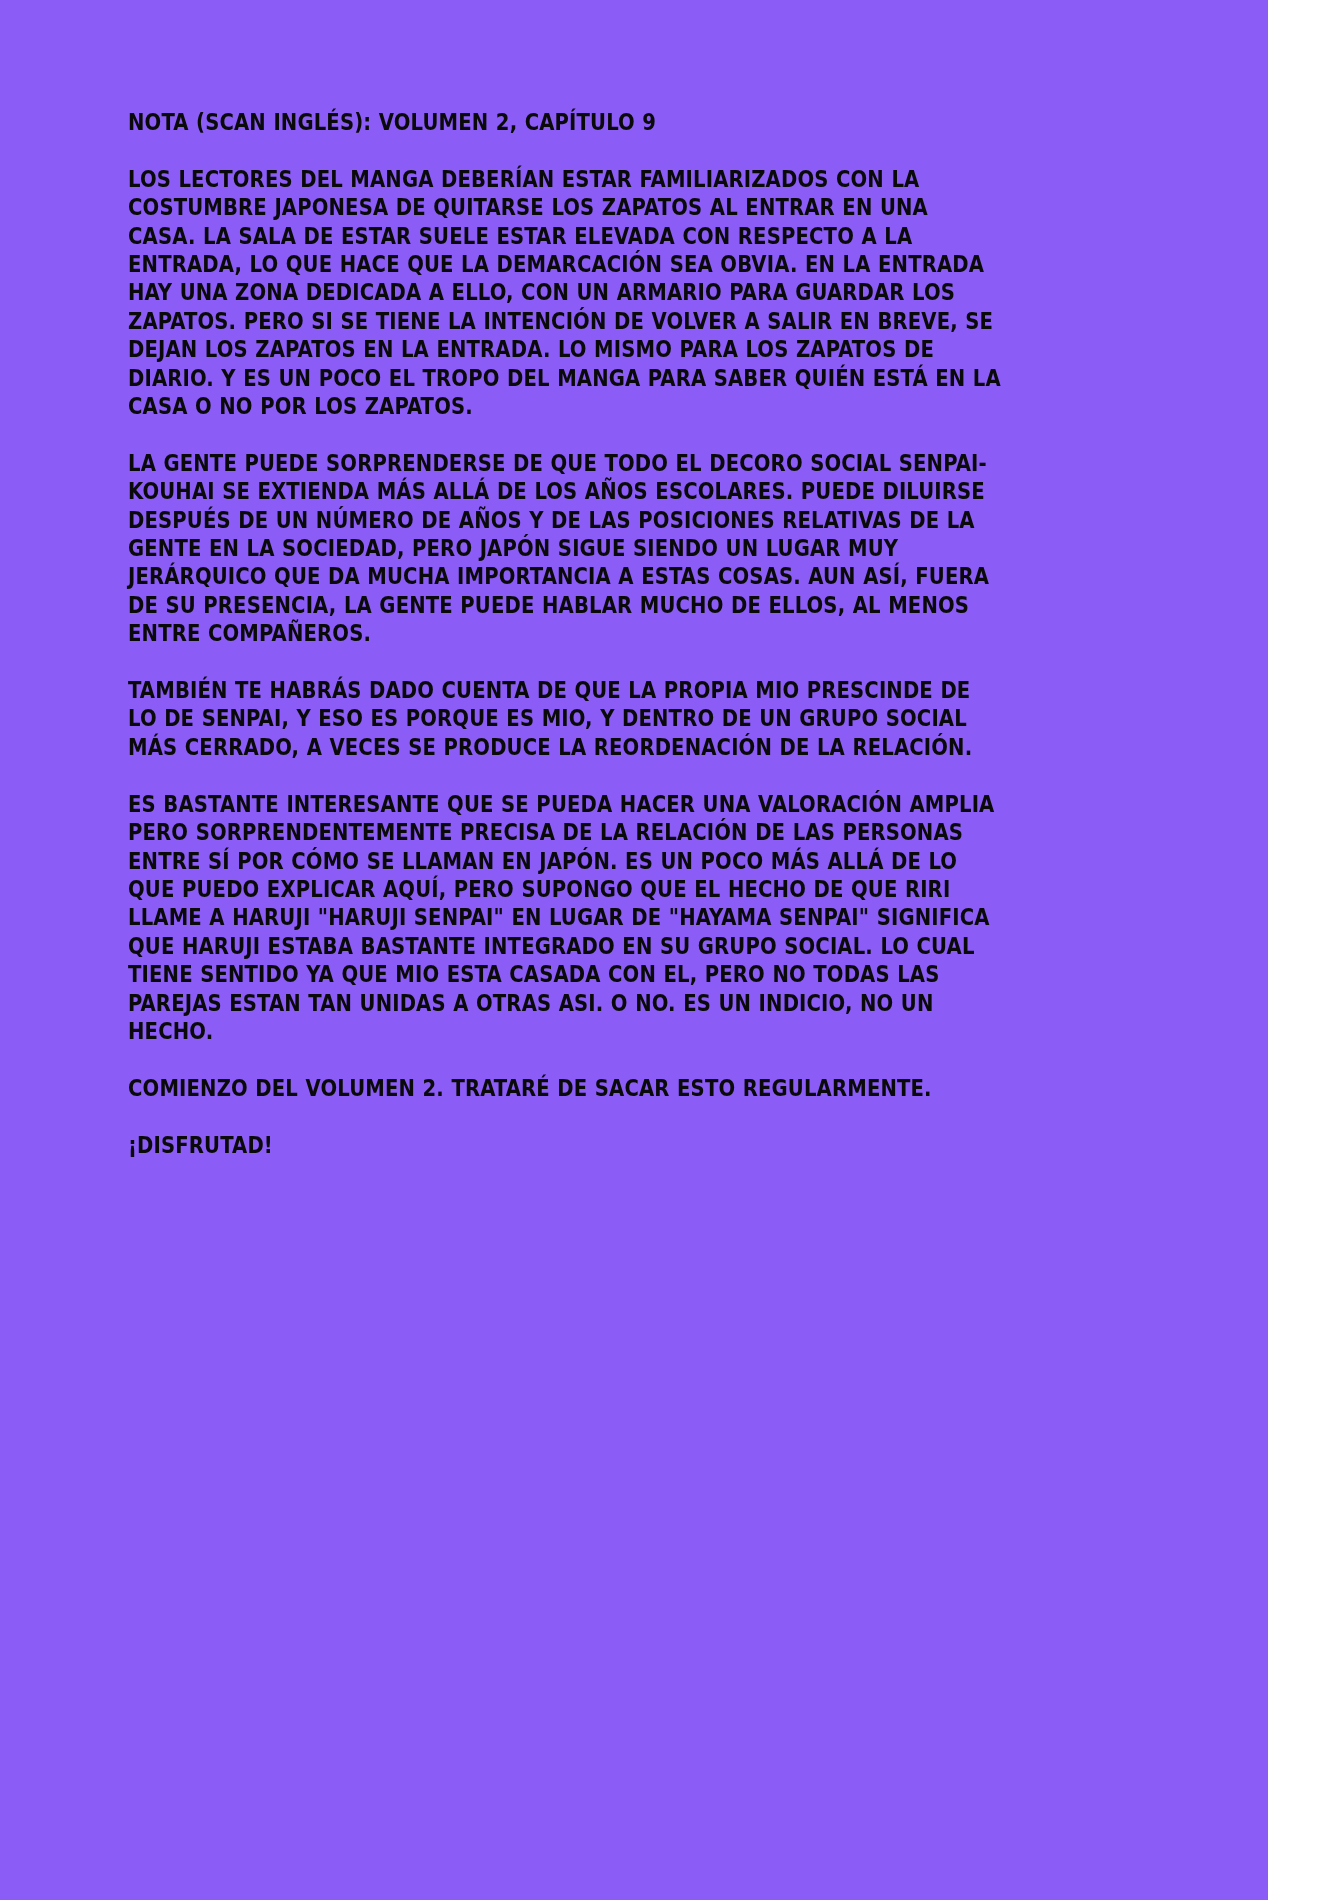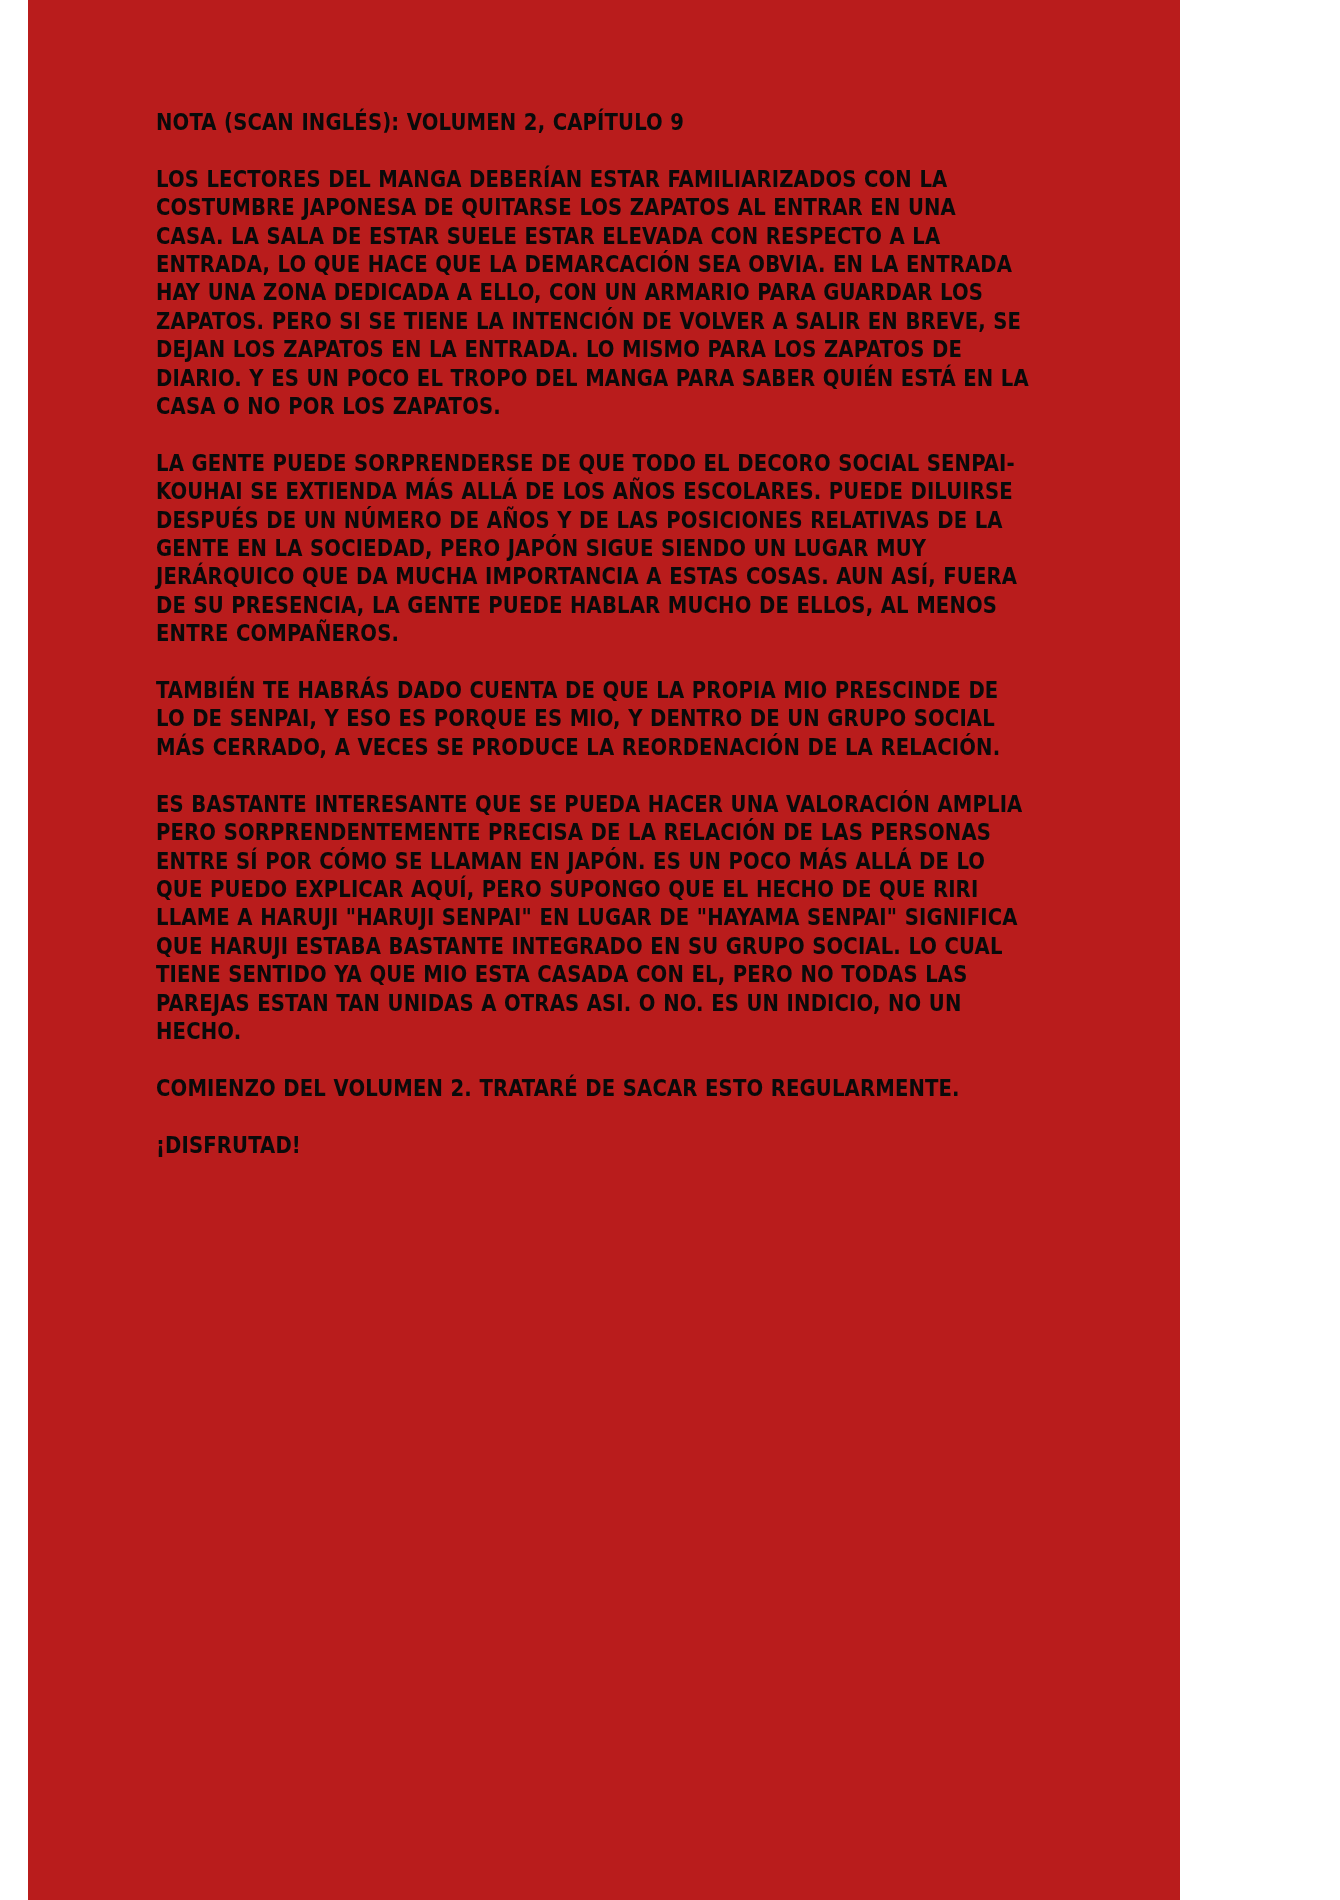--- a/index.html
+++ b/index.html
@@ -13,24 +13,23 @@
     height: 1900px;
     position: relative;
     overflow: hidden;
     font-family: "DejaVu Sans Condensed", "Liberation Sans Narrow", "Liberation Sans", sans-serif;
     color: #000000;
   }
   #page {
     position: absolute;
     left: 0;
     top: 0;
-    width: 1152px;
+    width: 1268px;
     height: 1900px;
-    background: #b91c1c;
-    margin-left: 28px;
+    background: #8b5cf6;
   }
   #note-body {
     position: absolute;
     left: 128px;
     top: 108px;
     width: 900px;
   }
   .note-title,
   .note-para {
     font-size: 22.5px;

